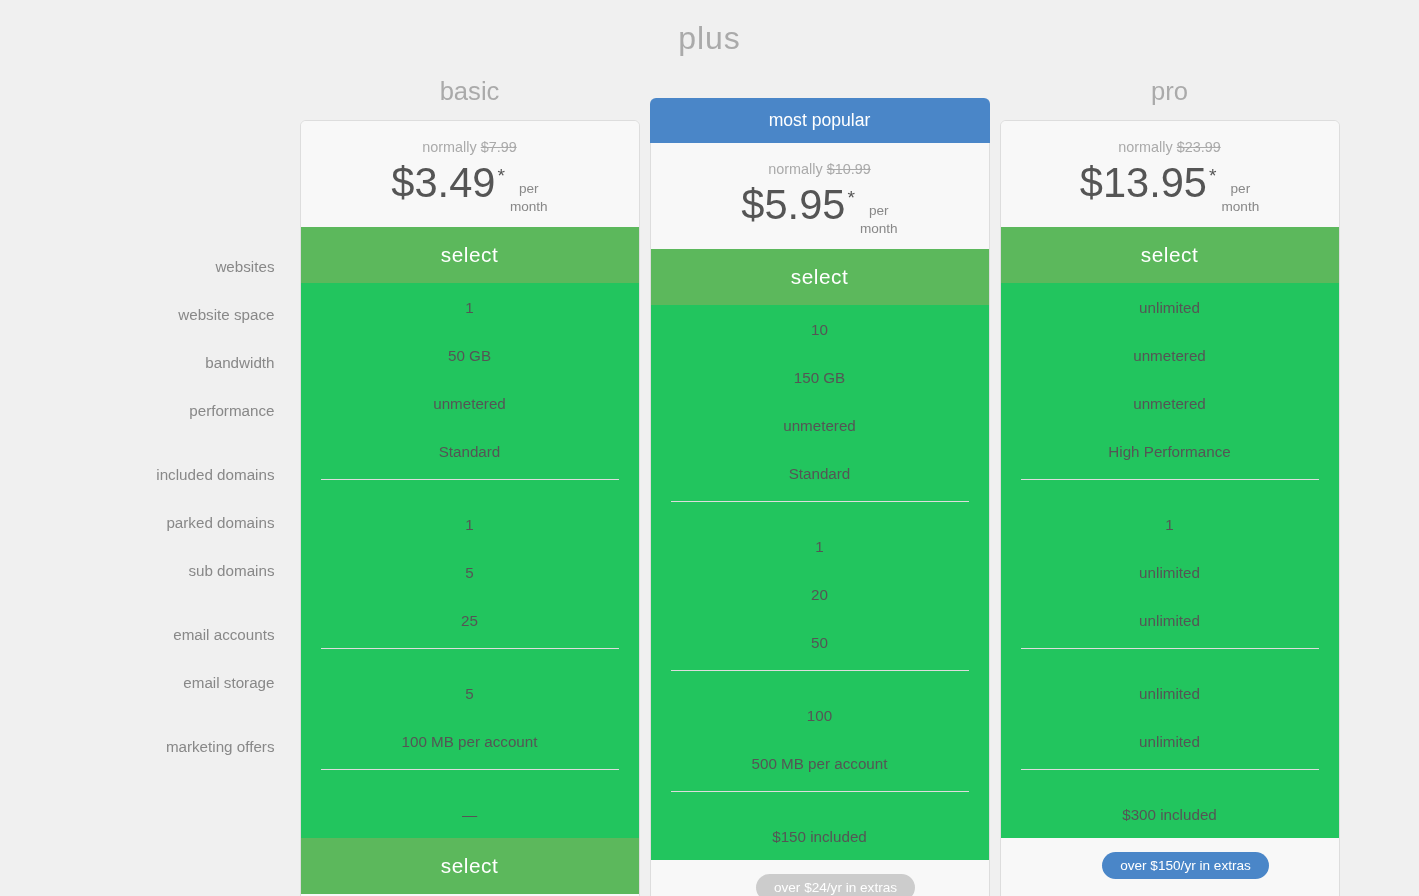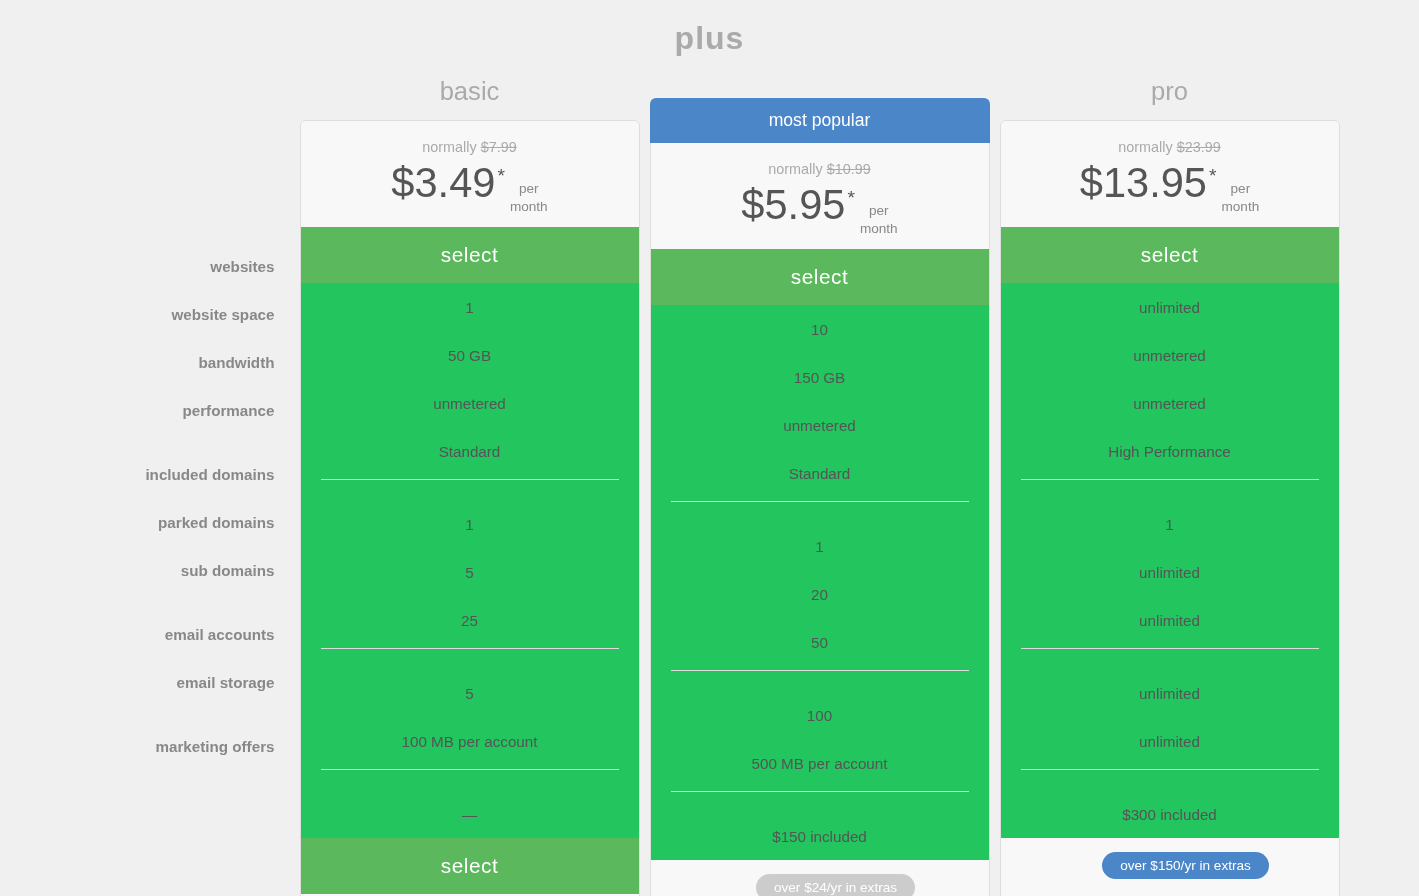--- a/index.html
+++ b/index.html
@@ -15,21 +15,21 @@
     .page-wrapper {
       width: 1419px;
       max-width: 100%;
       display: flex;
       flex-direction: column;
       align-items: center;
     }
     .plan-title-top {
       font-size: 2rem;
       color: #aaa;
-      font-weight: 700;
+      font-weight: 400;
       margin-bottom: 10px;
       letter-spacing: 1px;
     }
     .plans-container {
       display: flex;
       align-items: flex-start;
       justify-content: center;
       width: 100%;
       gap: 0;
       position: relative;
@@ -43,21 +43,21 @@
       padding-top: 175px;
       min-width: 220px;
     }
     .feature-label {
       height: 48px;
       display: flex;
       align-items: center;
       justify-content: flex-end;
       color: #888;
       font-size: 0.95rem;
-      font-weight: 700;
+      font-weight: 400;
       text-align: right;
     }
     .feature-label.divider-row {
       height: 16px;
     }
     
     .plan-column {
       display: flex;
       flex-direction: column;
       width: 340px;

